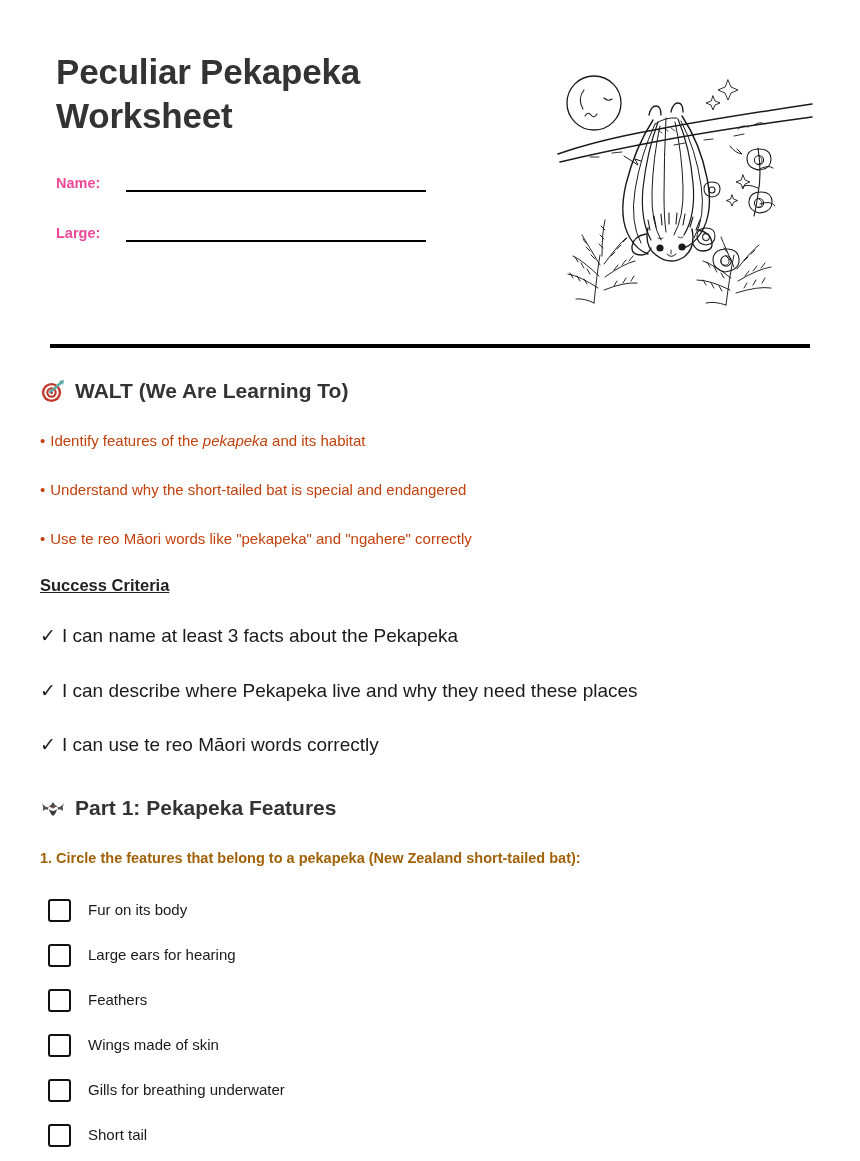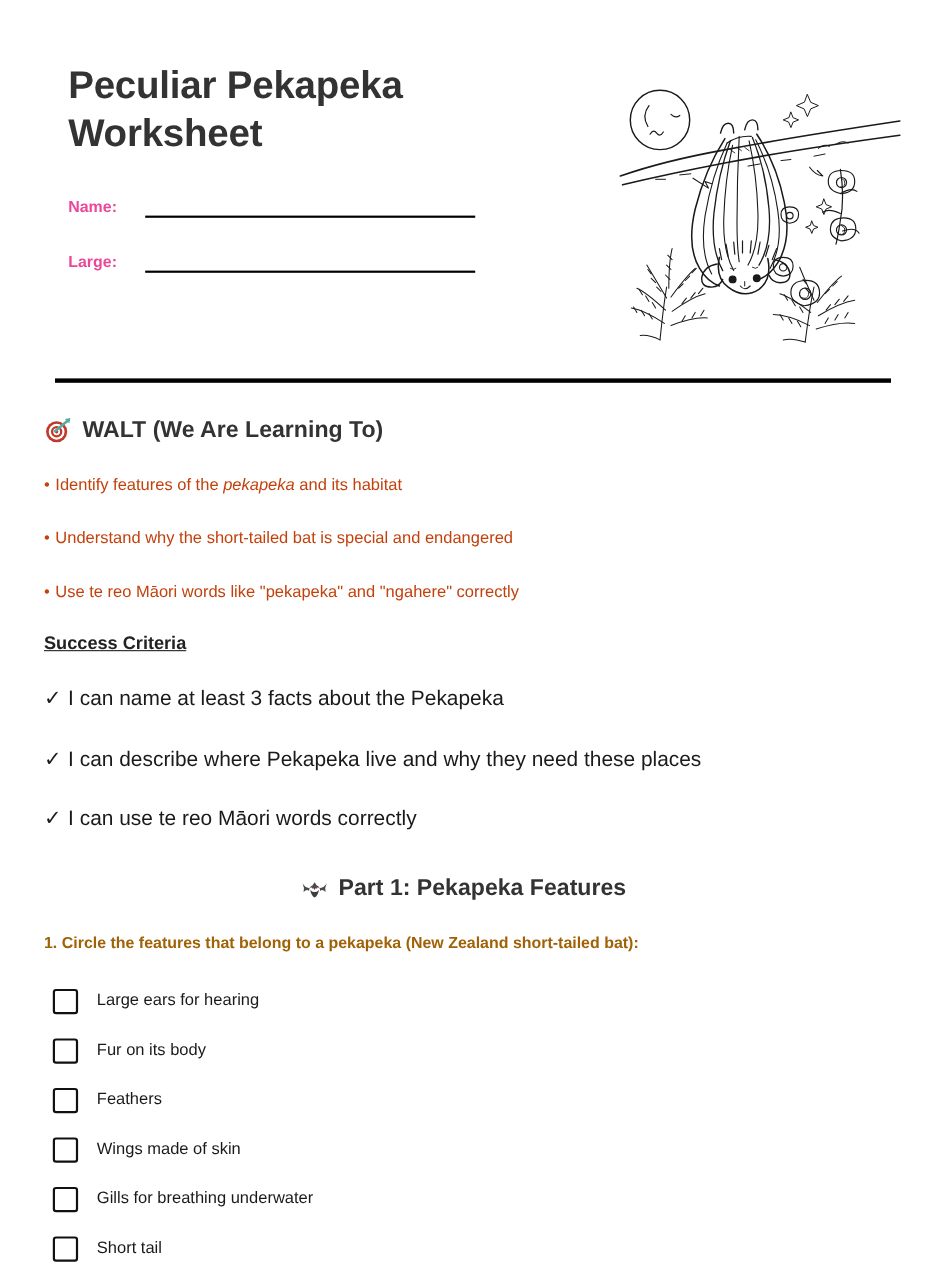--- a/index.html
+++ b/index.html
@@ -15,21 +15,21 @@
     position: relative;
     font-family: "Liberation Sans", "DejaVu Sans", sans-serif;
     color: #1a1a1a;
     overflow: hidden;
   }
 
   .page {
     position: relative;
     width: 860px;
     height: 984px;
-    padding: 12px;
+    padding: 6px;
   }
 
   
   .header-zone {
     position: relative;
     padding: 44px 50px 0 50px;
     height: 300px;
   }
 
   .title-block {
@@ -102,21 +102,20 @@
     gap: 9px;
     font-size: 21px;
     font-weight: bold;
     color: #333333;
     margin: 0 0 26px 0;
     line-height: 1.2;
   }
   .section-heading.part {
     margin-top: 36px;
     margin-bottom: 28px;
-    justify-content: center;
   }
 
   .emoji-icon {
     display: inline-block;
     width: 26px;
     height: 26px;
     flex: 0 0 26px;
     line-height: 1;
   }
   .emoji-icon svg { display:block; width:26px; height:26px; }
@@ -368,25 +367,25 @@
         </svg>
       </span>
       <span>Part 1: Pekapeka Features</span>
     </h2>
 
     <p class="question-line">1. Circle the features that belong to a pekapeka (New Zealand short-tailed bat):</p>
 
     <div class="checkbox-list">
       <div class="checkbox-row">
         <span class="checkbox-box"></span>
+        <span class="checkbox-label">Fur on its body</span>
+      </div>
+      <div class="checkbox-row">
+        <span class="checkbox-box"></span>
         <span class="checkbox-label">Large ears for hearing</span>
-      </div>
-      <div class="checkbox-row">
-        <span class="checkbox-box"></span>
-        <span class="checkbox-label">Fur on its body</span>
       </div>
       <div class="checkbox-row">
         <span class="checkbox-box"></span>
         <span class="checkbox-label">Feathers</span>
       </div>
       <div class="checkbox-row">
         <span class="checkbox-box"></span>
         <span class="checkbox-label">Wings made of skin</span>
       </div>
       <div class="checkbox-row">

